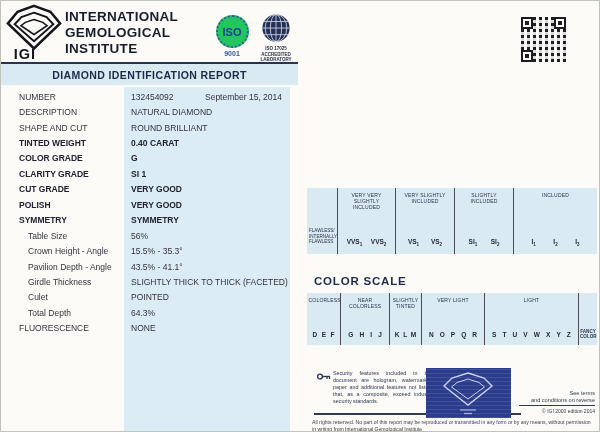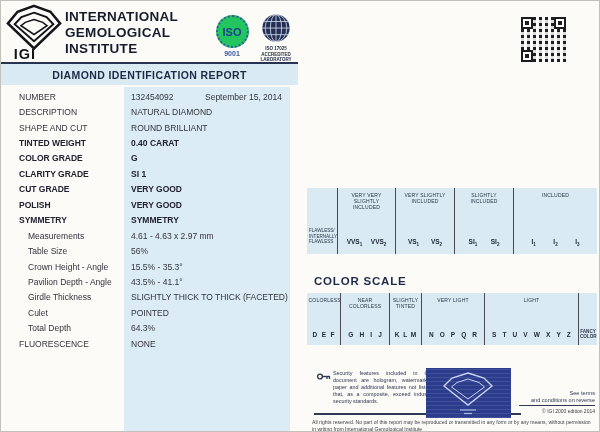--- a/index.html
+++ b/index.html
@@ -152,24 +152,20 @@
     </div>
     <div class="row bold">
       <span class="lbl">POLISH</span>
       <span class="val">VERY GOOD</span>
     </div>
     <div class="row bold">
       <span class="lbl">SYMMETRY</span>
       <span class="val">SYMMETRY</span>
     </div>
     <div class="row sub">
-      <span class="lbl">Measurements</span>
-      <span class="val">4.61 - 4.63 x 2.97 mm</span>
-    </div>
-    <div class="row sub">
       <span class="lbl">Table Size</span>
       <span class="val">56%</span>
     </div>
     <div class="row sub">
       <span class="lbl">Crown Height - Angle</span>
       <span class="val">15.5% - 35.3°</span>
     </div>
     <div class="row sub">
       <span class="lbl">Pavilion Depth - Angle</span>
       <span class="val">43.5% - 41.1°</span>

